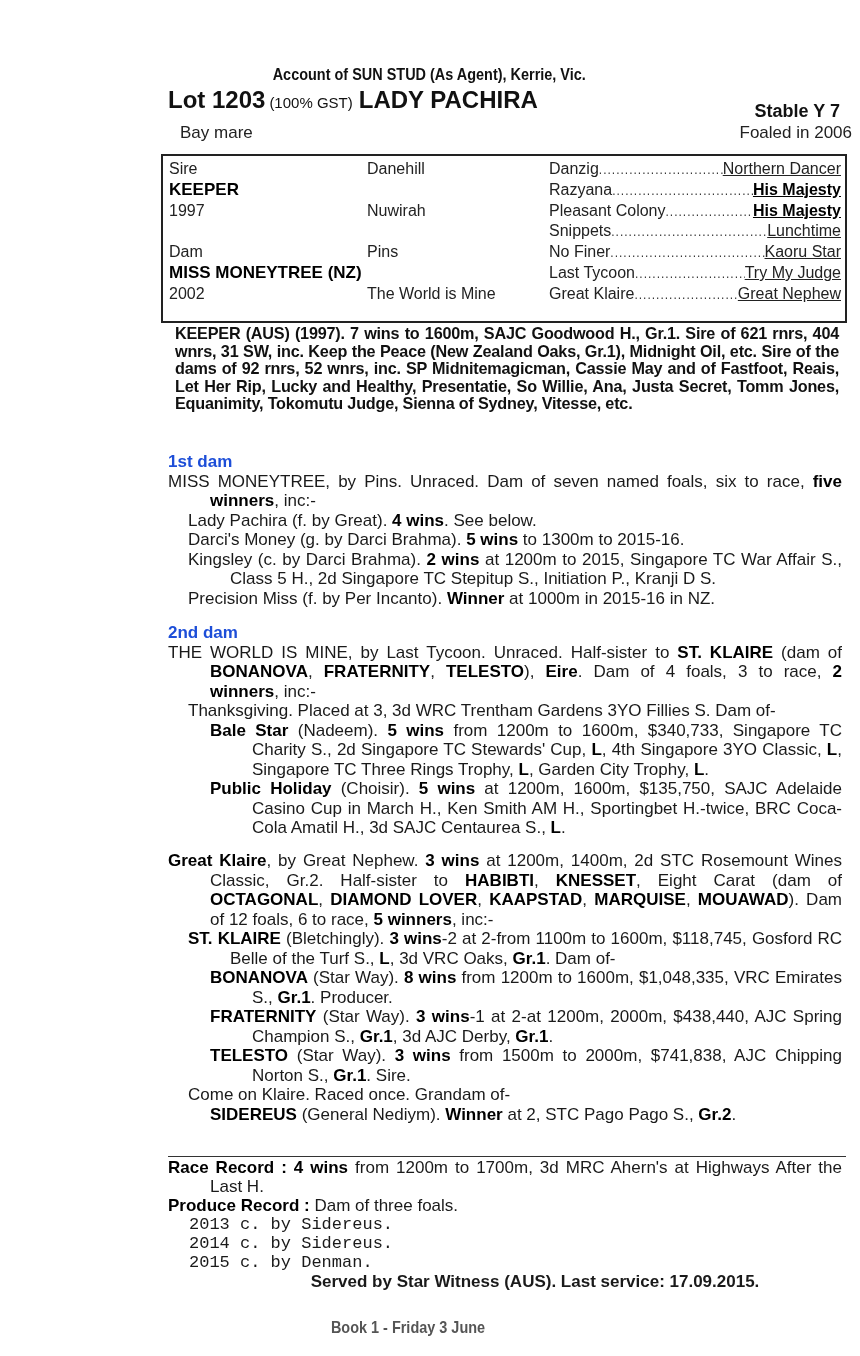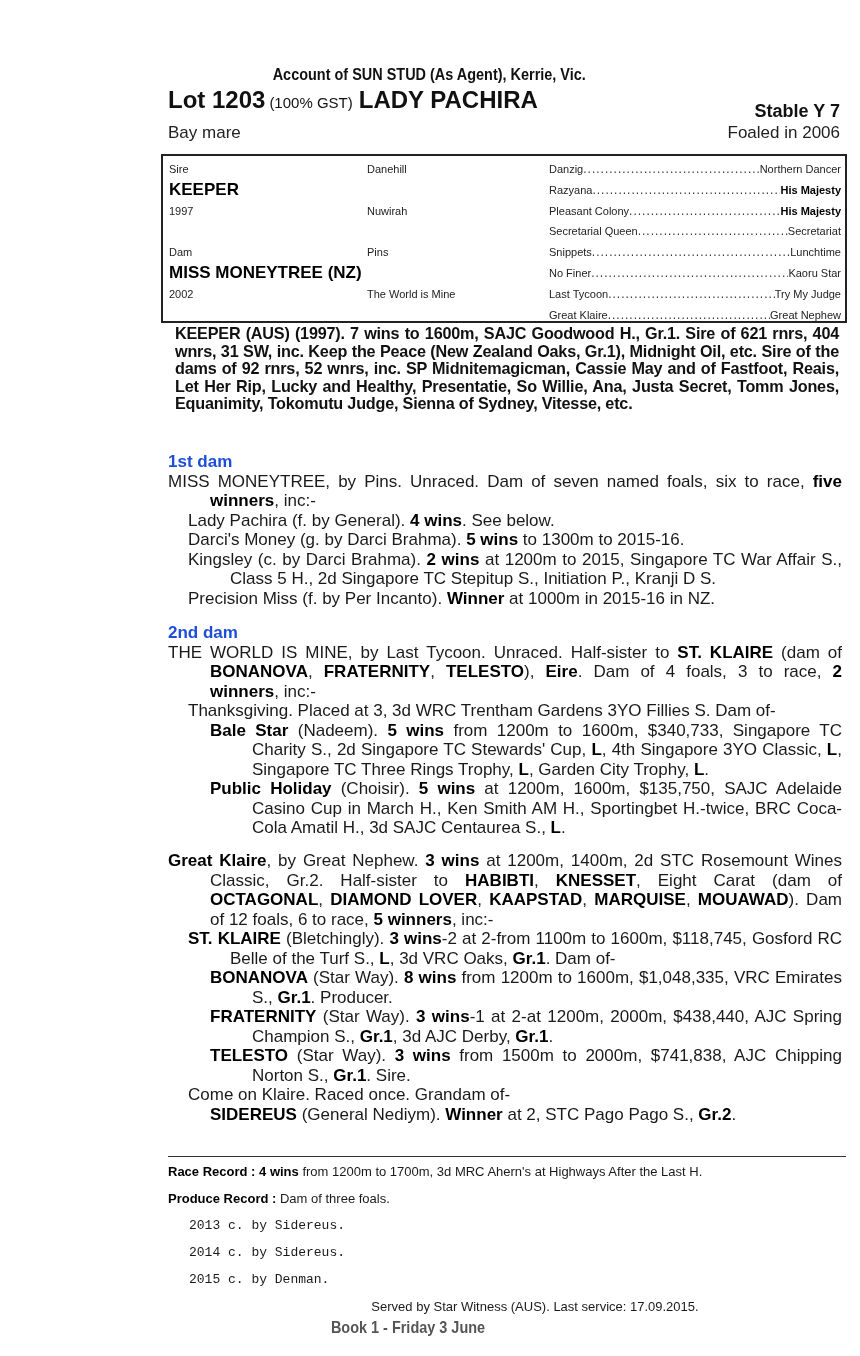--- a/index.html
+++ b/index.html
@@ -7,38 +7,38 @@
     width: 860px; height: 1356px; position: relative; overflow: hidden;
     font-family: "Liberation Sans", sans-serif; color: #111;
   }
   .abs { position: absolute; white-space: nowrap; }
 
   #account { left: 0; width: 1010px; top: 65px; text-align: center; font-size: 17px; font-weight: bold; transform: scaleX(0.85); transform-origin: 0 0; }
   #lot-line { left: 168px; top: 86px; font-size: 24px; font-weight: 900; }
   #lot-line .gst { font-size: 15px; font-weight: normal; margin: 0 4px 0 4px; }
   #lot-line .horse { margin-left: 2px; }
   #stable { right: 20px; top: 93px; font-size: 18px; font-weight: 900; margin-top: 8px; }
-  #desc-row { left: 168px; width: 672px; top: 123px; font-size: 17px; color: #222; display: flex; justify-content: space-between; }
+  #desc-row { left: 180px; width: 672px; top: 123px; font-size: 17px; color: #222; display: flex; justify-content: space-between; }
   .brand-glyph { display: inline-block; font-size: 13px; border-bottom: 2px solid #222; line-height: 12px; vertical-align: 3px; padding: 0 1px; }
 
   #pedigree {
     position: absolute; left: 161px; top: 154px; width: 686px; height: 169px;
     border: 2px solid #222; box-sizing: border-box;
   }
   .ped-col { position: absolute; top: 3px; }
-  .ped-cell { height: 20.8px; line-height: 20.8px; font-size: 11px; color: #222; white-space: nowrap; }
+  .ped-cell { height: 20.8px; line-height: 20.8px; font-size: 16px; color: #222; white-space: nowrap; }
   .ped-cell.big { font-size: 17px; font-weight: 900; color: #000; }
   #ped-col1 { left: 6px; }
   #ped-col2 { left: 204px; }
   #ped-col3 { left: 386px; width: 292px; }
   .gp-row { display: flex; align-items: baseline; }
   .gp-row .name { flex: 0 0 auto; }
   .gp-row .dots { flex: 1 1 auto; overflow: hidden; white-space: nowrap; font-size: 12px; letter-spacing: 1px; color: #333; }
   .gp-row .dots::before { content: "............................................................................................................"; }
-  .gp-row .sire { flex: 0 0 auto; }
+  .gp-row .sire { flex: 0 0 auto; text-decoration: underline; }
   .gp-row .sire.bold { font-weight: 900; color: #000; }
 
   #sire-summary {
     position: absolute; left: 175px; top: 325px; width: 664px;
     font-size: 16.2px; font-weight: bold; line-height: 17.6px; text-align: justify;
     letter-spacing: -0.2px;
   }
 
   .section { position: absolute; left: 168px; width: 674px; font-size: 17px; line-height: 19.5px; color: #1a1a1a; }
   .section .heading { font-weight: 900; font-size: 17px; color: #1d4ed8; }
@@ -47,22 +47,22 @@
   .lvl1 { padding-left: 62px; text-indent: -42px; }
   .lvl2 { padding-left: 84px; text-indent: -42px; }
   .lvl1-plain { padding-left: 21px; font-family: Liberation Mono, monospace; }
   .b { font-weight: 900; color: #000; }
 
   #s1 { top: 452px; }
   #s2 { top: 623px; }
   #s3 { top: 851px; }
 
   #rule { position: absolute; left: 168px; top: 1156px; width: 678px; height: 0; border-top: 1.5px solid #333; }
-  #records { position: absolute; left: 168px; width: 674px; top: 1158px; font-size: 13px; line-height: 27px; color: #1a1a1a; }
-  #records .service { text-align: center; font-weight: normal; padding-left: 60px; margin-top: 0px; }
+  #records { position: absolute; left: 168px; width: 674px; top: 1158px; font-size: 17px; line-height: 19px; color: #1a1a1a; }
+  #records .service { text-align: center; font-weight: bold; padding-left: 60px; margin-top: 0px; }
   #footer { position: absolute; left: 0; width: 960px; top: 1318px; text-align: center; font-size: 17px; font-weight: bold; color: #555; transform: scaleX(0.85); transform-origin: 0 0; }
 </style>
 </head>
 <body>
 
 <div id="account" class="abs">Account of SUN STUD (As Agent), Kerrie, Vic.</div>
 
 <div id="lot-line" class="abs">
   <span>Lot 1203</span><span class="gst">(100% GST)</span><span class="horse">LADY PACHIRA</span>
 </div>
@@ -102,25 +102,20 @@
         <span class="name">Razyana</span>
         <span class="dots"></span>
         <span class="sire bold">His Majesty</span>
       </div>
     <div class="ped-cell gp-row">
         <span class="name">Pleasant Colony</span>
         <span class="dots"></span>
         <span class="sire bold">His Majesty</span>
       </div>
     <div class="ped-cell gp-row">
-        <span class="name">Secretarial Queen</span>
-        <span class="dots"></span>
-        <span class="sire">Secretariat</span>
-      </div>
-    <div class="ped-cell gp-row">
         <span class="name">Snippets</span>
         <span class="dots"></span>
         <span class="sire">Lunchtime</span>
       </div>
     <div class="ped-cell gp-row">
         <span class="name">No Finer</span>
         <span class="dots"></span>
         <span class="sire">Kaoru Star</span>
       </div>
     <div class="ped-cell gp-row">
@@ -134,21 +129,21 @@
         <span class="sire">Great Nephew</span>
       </div>
   </div>
 </div>
 
 <div id="sire-summary">KEEPER (AUS) (1997). 7 wins to 1600m, SAJC Goodwood H., Gr.1. Sire of 621 rnrs, 404 wnrs, 31 SW, inc. Keep the Peace (New Zealand Oaks, Gr.1), Midnight Oil, etc. Sire of the dams of 92 rnrs, 52 wnrs, inc. SP Midnitemagicman, Cassie May and of Fastfoot, Reais, Let Her Rip, Lucky and Healthy, Presentatie, So Willie, Ana, Justa Secret, Tomm Jones, Equanimity, Tokomutu Judge, Sienna of Sydney, Vitesse, etc.</div>
 
 <div id="s1" class="section">
   <div class="heading">1st dam</div>
   <div class="p lvl0"><span>MISS MONEYTREE, by Pins. Unraced. Dam of seven named foals, six to race, </span><span class="b">five winners</span><span>, inc:-</span></div>
-  <div class="p lvl1"><span>Lady Pachira (f. by General). </span><span class="b">4 wins</span><span>. See below.</span></div>
+  <div class="p lvl1"><span>Lady Pachira (f. by Great). </span><span class="b">4 wins</span><span>. See below.</span></div>
   <div class="p lvl1"><span>Darci's Money (g. by Darci Brahma). </span><span class="b">5 wins</span><span> to 1300m to 2015-16.</span></div>
   <div class="p lvl1"><span>Kingsley (c. by Darci Brahma). </span><span class="b">2 wins</span><span> at 1200m to 2015, Singapore TC War Affair S., Class 5 H., 2d Singapore TC Stepitup S., Initiation P., Kranji D S.</span></div>
   <div class="p lvl1"><span>Precision Miss (f. by Per Incanto). </span><span class="b">Winner</span><span> at 1000m in 2015-16 in NZ.</span></div>
 </div>
 
 <div id="s2" class="section">
   <div class="heading">2nd dam</div>
   <div class="p lvl0"><span>THE WORLD IS MINE, by Last Tycoon. Unraced. Half-sister to </span><span class="b">ST. KLAIRE</span><span> (dam of </span><span class="b">BONANOVA</span><span>, </span><span class="b">FRATERNITY</span><span>, </span><span class="b">TELESTO</span><span>), </span><span class="b">Eire</span><span>. Dam of 4 foals, 3 to race, </span><span class="b">2 winners</span><span>, inc:-</span></div>
   <div class="p lvl1">Thanksgiving. Placed at 3, 3d WRC Trentham Gardens 3YO Fillies S. Dam of-</div>
   <div class="p lvl2"><span class="b">Bale Star</span><span> (Nadeem). </span><span class="b">5 wins</span><span> from 1200m to 1600m, $340,733, Singapore TC Charity S., 2d Singapore TC Stewards' Cup, </span><span class="b">L</span><span>, 4th Singapore 3YO Classic, </span><span class="b">L</span><span>, Singapore TC Three Rings Trophy, </span><span class="b">L</span><span>, Garden City Trophy, </span><span class="b">L</span><span>.</span></div>

